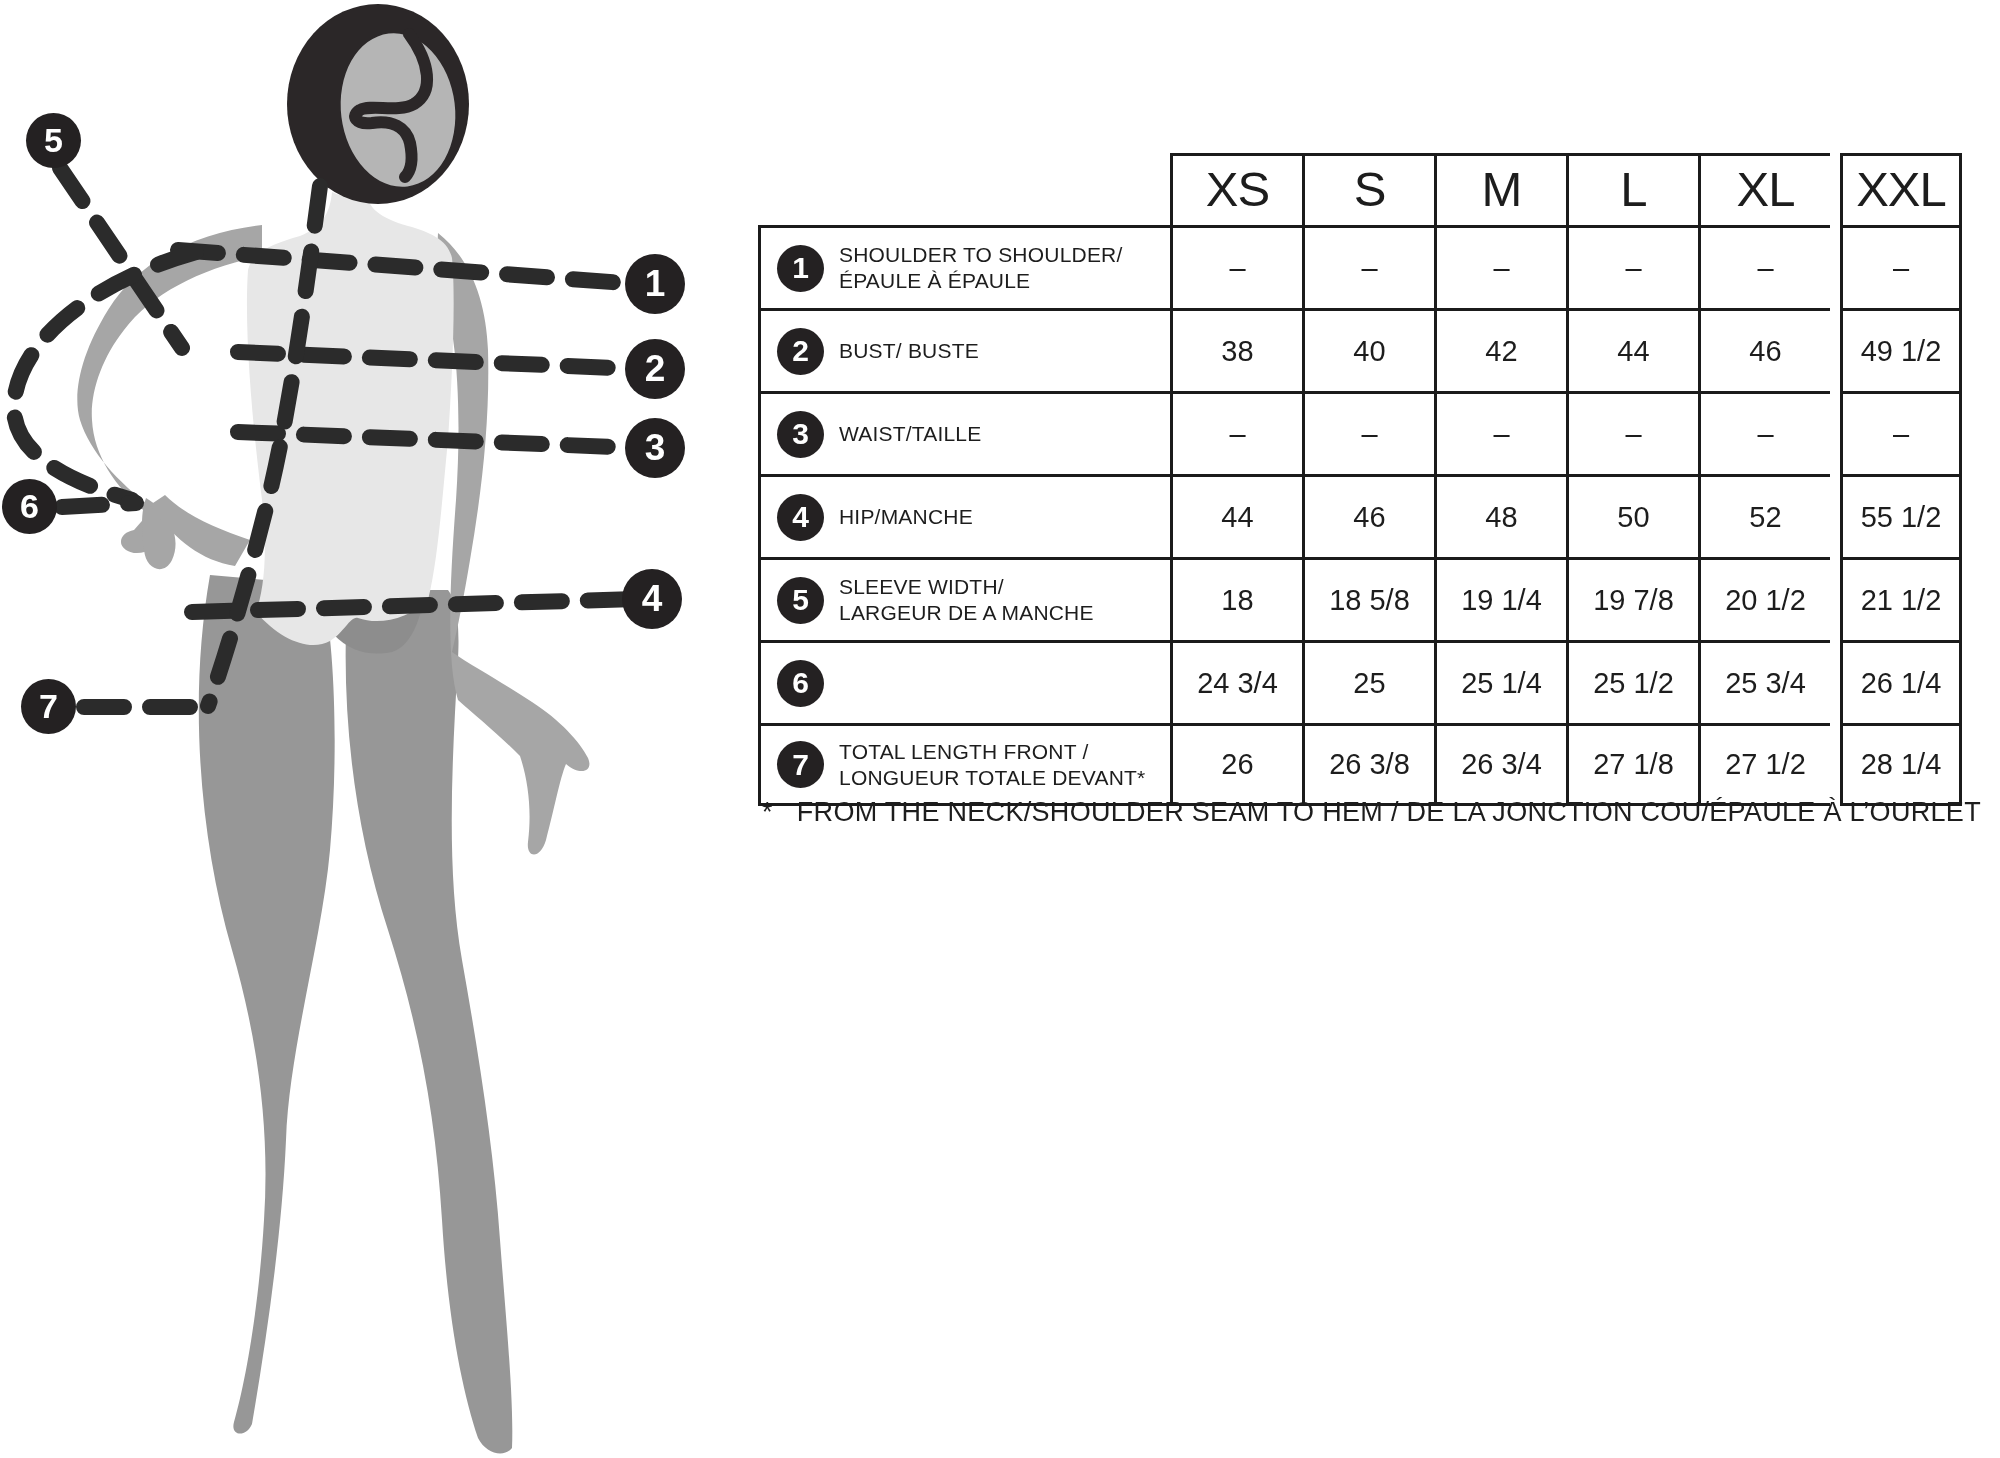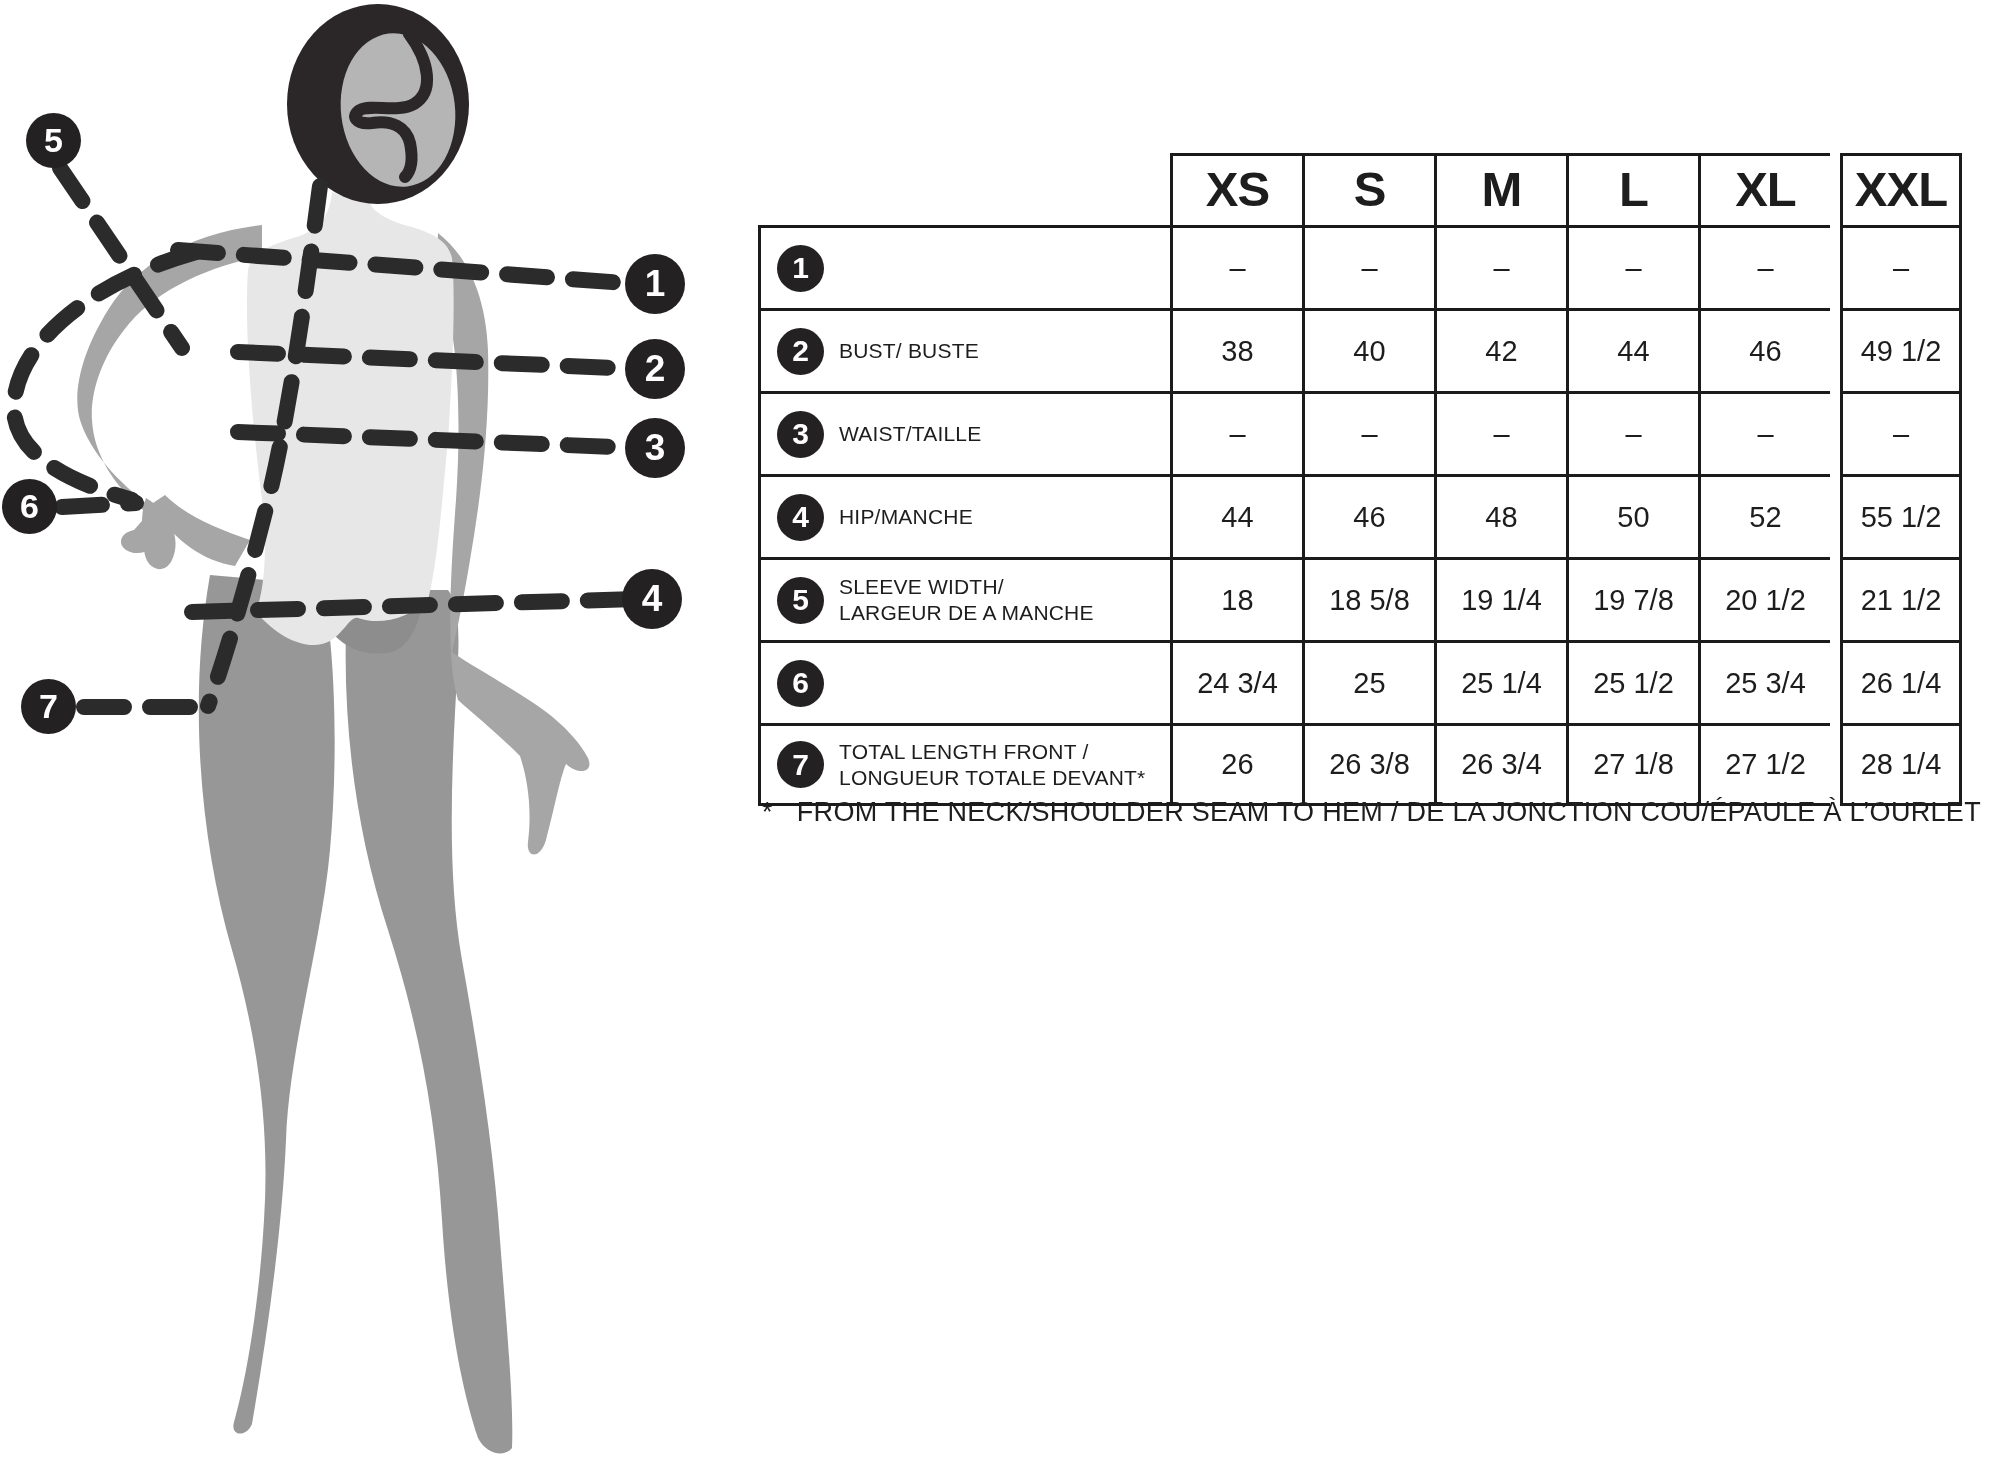--- a/index.html
+++ b/index.html
@@ -20,21 +20,21 @@
   .size-table{position:absolute;left:758px;top:153px;z-index:2;
               display:grid;
               grid-template-columns:412px repeat(6,132px);
               grid-template-rows:72px repeat(7,83px);}
   .cell{border-left:3px solid #1b1b1b;border-top:3px solid #1b1b1b;
         display:flex;align-items:center;justify-content:center;
         background:#fff;box-sizing:border-box;}
   .cell.col-last{border-right:3px solid #1b1b1b;margin-left:10px;}
   .cell.row-last{border-bottom:3px solid #1b1b1b;}
   .corner{border:none;background:transparent;}
-  .head{font-size:49px;font-weight:700;letter-spacing:-1px;padding-bottom:4px;}
+  .head{font-size:49px;font-weight:400;letter-spacing:-1px;padding-bottom:4px;}
   .val{font-size:29px;letter-spacing:0;}
   .lblcell{justify-content:flex-start;padding-left:16px;gap:15px;}
   .numcircle{flex:0 0 auto;width:47px;height:47px;border-radius:50%;
              background:#242122;color:#fff;display:flex;align-items:center;
              justify-content:center;font-size:30px;font-weight:700;}
   .lbltxt{font-size:21px;line-height:26px;letter-spacing:0.2px;font-weight:400;}
   .lbltxt .l2:empty{display:none;}
 
   
   .footnote{position:absolute;left:762px;top:797px;font-size:27px;
@@ -152,20 +152,22 @@
   <div class="cell corner"></div>
   <div class="cell head">XS</div>
   <div class="cell head">S</div>
   <div class="cell head">M</div>
   <div class="cell head">L</div>
   <div class="cell head">XL</div>
   <div class="cell head col-last">XXL</div>
 
   <div class="cell lblcell">
     <span class="numcircle">1</span>
+    <span class="lbltxt"><span class="l1">SHOULDER TO SHOULDER/</span><br>
+    <span class="l2">ÉPAULE À ÉPAULE</span></span>
   </div>
   <div class="cell val">–</div>
   <div class="cell val">–</div>
   <div class="cell val">–</div>
   <div class="cell val">–</div>
   <div class="cell val">–</div>
   <div class="cell val col-last">–</div>
 
   <div class="cell lblcell">
     <span class="numcircle">2</span>

